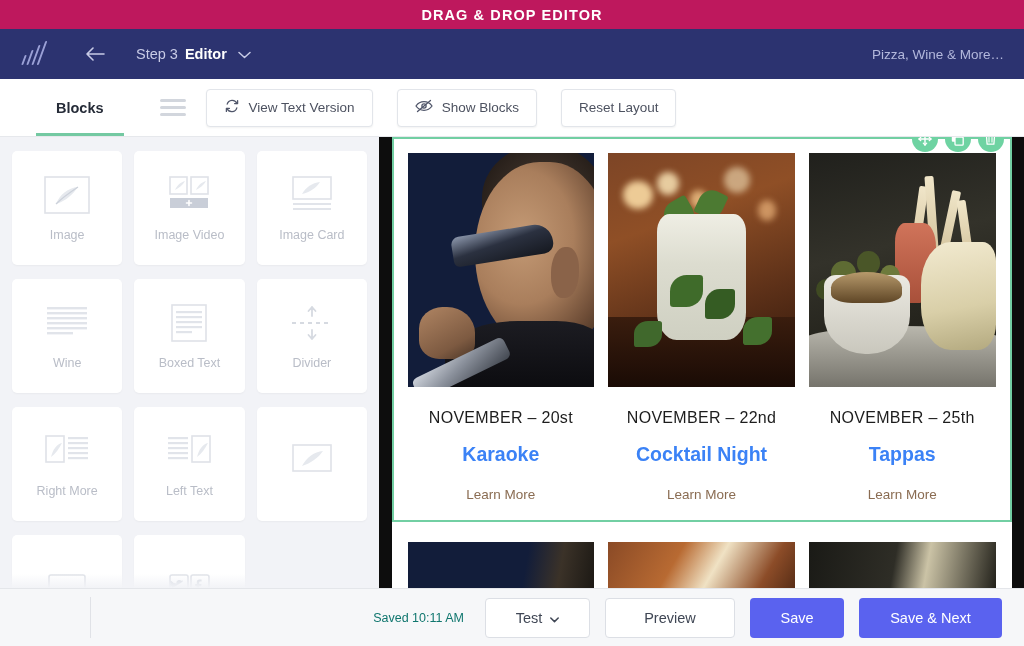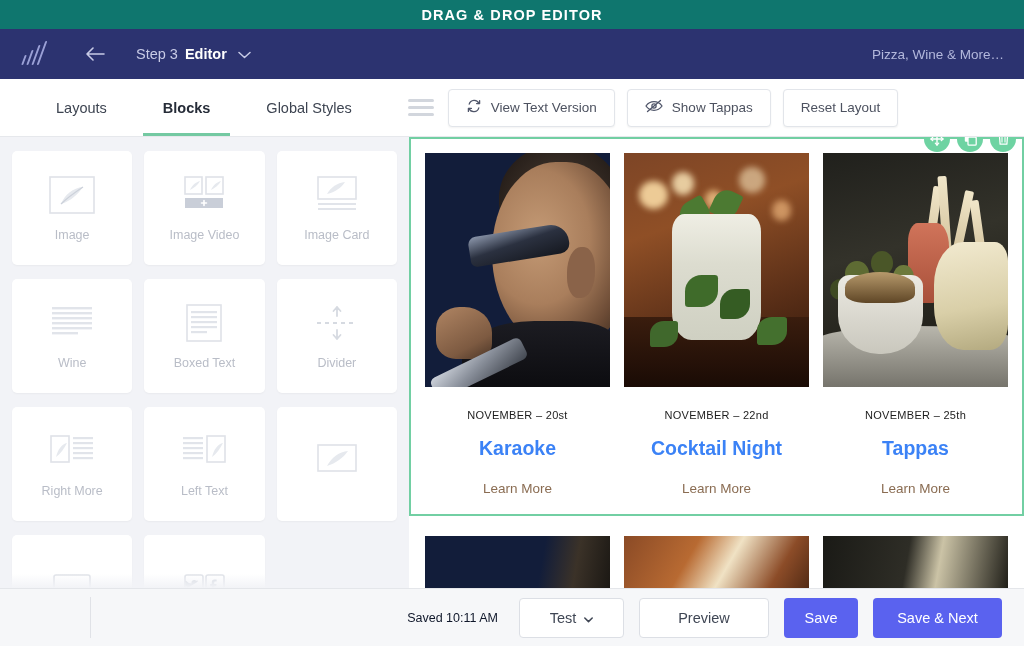--- a/index.html
+++ b/index.html
@@ -5,21 +5,21 @@
   * { box-sizing: border-box; margin: 0; padding: 0; }
   html, body {
     width: 1024px; height: 646px;
     font-family: "Liberation Sans", sans-serif;
     background: #ffffff; overflow: hidden;
   }
   .app { position: relative; width: 1024px; height: 646px; }
 
   
   .promo-banner {
-    height: 29px; background: #0f766e;
+    height: 29px; background: #be185d;
     display: flex; align-items: center; justify-content: center;
   }
   .promo-banner-text {
     color: #ffffff; font-size: 14.5px; font-weight: bold;
     letter-spacing: 1.1px;
   }
 
   
   .topnav {
     height: 50px; background: #2c3370;
@@ -64,35 +64,35 @@
   .tab.active::after {
     content: ""; position: absolute; left: 8px; right: 8px; bottom: 0;
     height: 3px; background: #74c9a2;
   }
   .hamburger {
     display: flex; flex-direction: column; justify-content: center;
     gap: 4px; width: 26px; margin-left: 28px; cursor: pointer;
   }
   .hamburger i { display: block; height: 3px; background: #d2d6dd; border-radius: 2px; }
 
-  .tool-btns { display: flex; align-items: center; gap: 12px; margin-left: 14px; }
+  .tool-btns { display: flex; align-items: center; gap: 24px; margin-left: 20px; }
   .tool-btn {
     height: 38px; display: flex; align-items: center; gap: 9px;
     padding: 0 17px; background: #ffffff; border: 1px solid #e2e5ea;
     border-radius: 4px; font-size: 13.5px; color: #4d5260;
     cursor: pointer; box-shadow: 0 1px 2px rgba(0,0,0,0.05);
     white-space: nowrap;
   }
 
   
   .body-split { display: flex; height: 451px; }
 
   
   .sidebar {
-    width: 409px; background: #f2f3f7; padding: 14px 12px 0 12px;
+    width: 379px; background: #f2f3f7; padding: 14px 12px 0 12px;
     overflow: hidden; position: relative;
   }
   .block-grid {
     display: grid; grid-template-columns: repeat(3, 1fr);
     gap: 14px 12px;
   }
   .block-tile {
     background: #ffffff; border-radius: 5px; height: 114px;
     display: flex; flex-direction: column; align-items: center;
     justify-content: center; gap: 10px; cursor: grab;
@@ -125,21 +125,21 @@
   .ctrl-btn {
     width: 26px; height: 26px; border-radius: 50%; background: #6ed3a2;
     display: flex; align-items: center; justify-content: center; cursor: pointer;
   }
   .cards { display: flex; gap: 14px; }
   .card { flex: 1; display: flex; flex-direction: column; align-items: center; }
   .card-photo {
     width: 100%; height: 234px; position: relative; overflow: hidden;
   }
   .card-date {
-    margin-top: 22px; font-size: 11px; color: #1d1d1d;
+    margin-top: 22px; font-size: 16px; color: #1d1d1d;
     letter-spacing: 0.3px; font-family: "Liberation Sans", sans-serif;
   }
   .card-title {
     margin-top: 16px; font-size: 19.5px; font-weight: bold; color: #3b82f6;
   }
   .card-link {
     margin-top: 21px; font-size: 13.5px; color: #8a6c52; cursor: pointer;
   }
   .email-block-next {
     background: #ffffff; padding: 16px 16px 0 16px; margin-top: 4px;
@@ -150,35 +150,35 @@
   
   .footer {
     height: 58px; background: #f6f7f9; border-top: 1px solid #e4e6ea;
     display: flex; align-items: center; justify-content: flex-end;
     padding-right: 22px; gap: 15px; position: relative;
   }
   .footer-divider {
     position: absolute; left: 90px; top: 8px; bottom: 8px; width: 1px;
     background: #e0e2e7;
   }
-  .saved-text { font-size: 12.5px; color: #0f172a; margin-right: 6px; }
+  .saved-text { font-size: 12.5px; color: #0f766e; margin-right: 6px; }
   .btn {
     height: 40px; border-radius: 4px; display: flex; align-items: center;
     justify-content: center; font-size: 14.5px; cursor: pointer; padding: 0 24px;
   }
   .btn-outline {
     background: #ffffff; border: 1px solid #dcdfe5; color: #3f4654;
   }
   .btn-test { width: 105px; gap: 8px; }
   .btn-preview { width: 130px; }
   .btn-primary {
     background: #5a62ef; color: #ffffff; border: none; font-weight: normal;
   }
-  .btn-save { width: 74px; justify-content: center; }
-  .btn-save-next { width: 129px; }
+  .btn-save { width: 94px; justify-content: center; }
+  .btn-save-next { width: 143px; }
 
   
   .ph { position: absolute; inset: 0; }
   
   .ph-karaoke { background: #121d3a; }
   .ph-karaoke .head {
     position: absolute; right: -8%; top: 4%; width: 72%; height: 80%;
     border-radius: 48% 44% 40% 52%;
     background: radial-gradient(ellipse at 35% 40%, #c49a75 0%, #a97e5c 42%, #6d4c36 72%, #2a2018 100%);
   }
@@ -309,28 +309,22 @@
         <svg width="13" height="8" viewBox="0 0 13 8" fill="none">
           <path d="M1 1.5L6.5 6.5L12 1.5" stroke="#c8cbe6" stroke-width="1.5" stroke-linecap="round" stroke-linejoin="round"></path>
         </svg>
       </span>
     </div>
     <span class="campaign-name">Pizza, Wine &amp; More…</span>
   </div>
 
   <div class="toolbar">
     <div class="tabs">
-      <div class="tab">
-        <span>Layouts</span>
-      </div>
       <div class="tab active">
         <span>Blocks</span>
-      </div>
-      <div class="tab">
-        <span>Global Styles</span>
       </div>
     </div>
 
     <div class="hamburger">
       <i></i>
         <i></i>
         <i></i>
     </div>
 
     <div class="tool-btns">
@@ -346,21 +340,21 @@
         <span>View Text Version</span>
       </div>
       <div class="tool-btn">
         <span>
           <svg width="18" height="14" viewBox="0 0 18 14" fill="none">
             <path d="M1 7s3-4.3 8-4.3S17 7 17 7s-3 4.3-8 4.3S1 7 1 7Z" stroke="#50566a" stroke-width="1.3"></path>
             <circle cx="9" cy="7" r="2.1" stroke="#50566a" stroke-width="1.3"></circle>
             <path d="M2.5 12.5 15.5 1.5" stroke="#50566a" stroke-width="1.3" stroke-linecap="round"></path>
           </svg>
         </span>
-        <span>Show Tappas</span>
+        <span>Show Blocks</span>
       </div>
       <div class="tool-btn">
         <span>Reset Layout</span>
       </div>
     </div>
   </div>
 
   <div class="body-split">
 
     <div class="sidebar">

